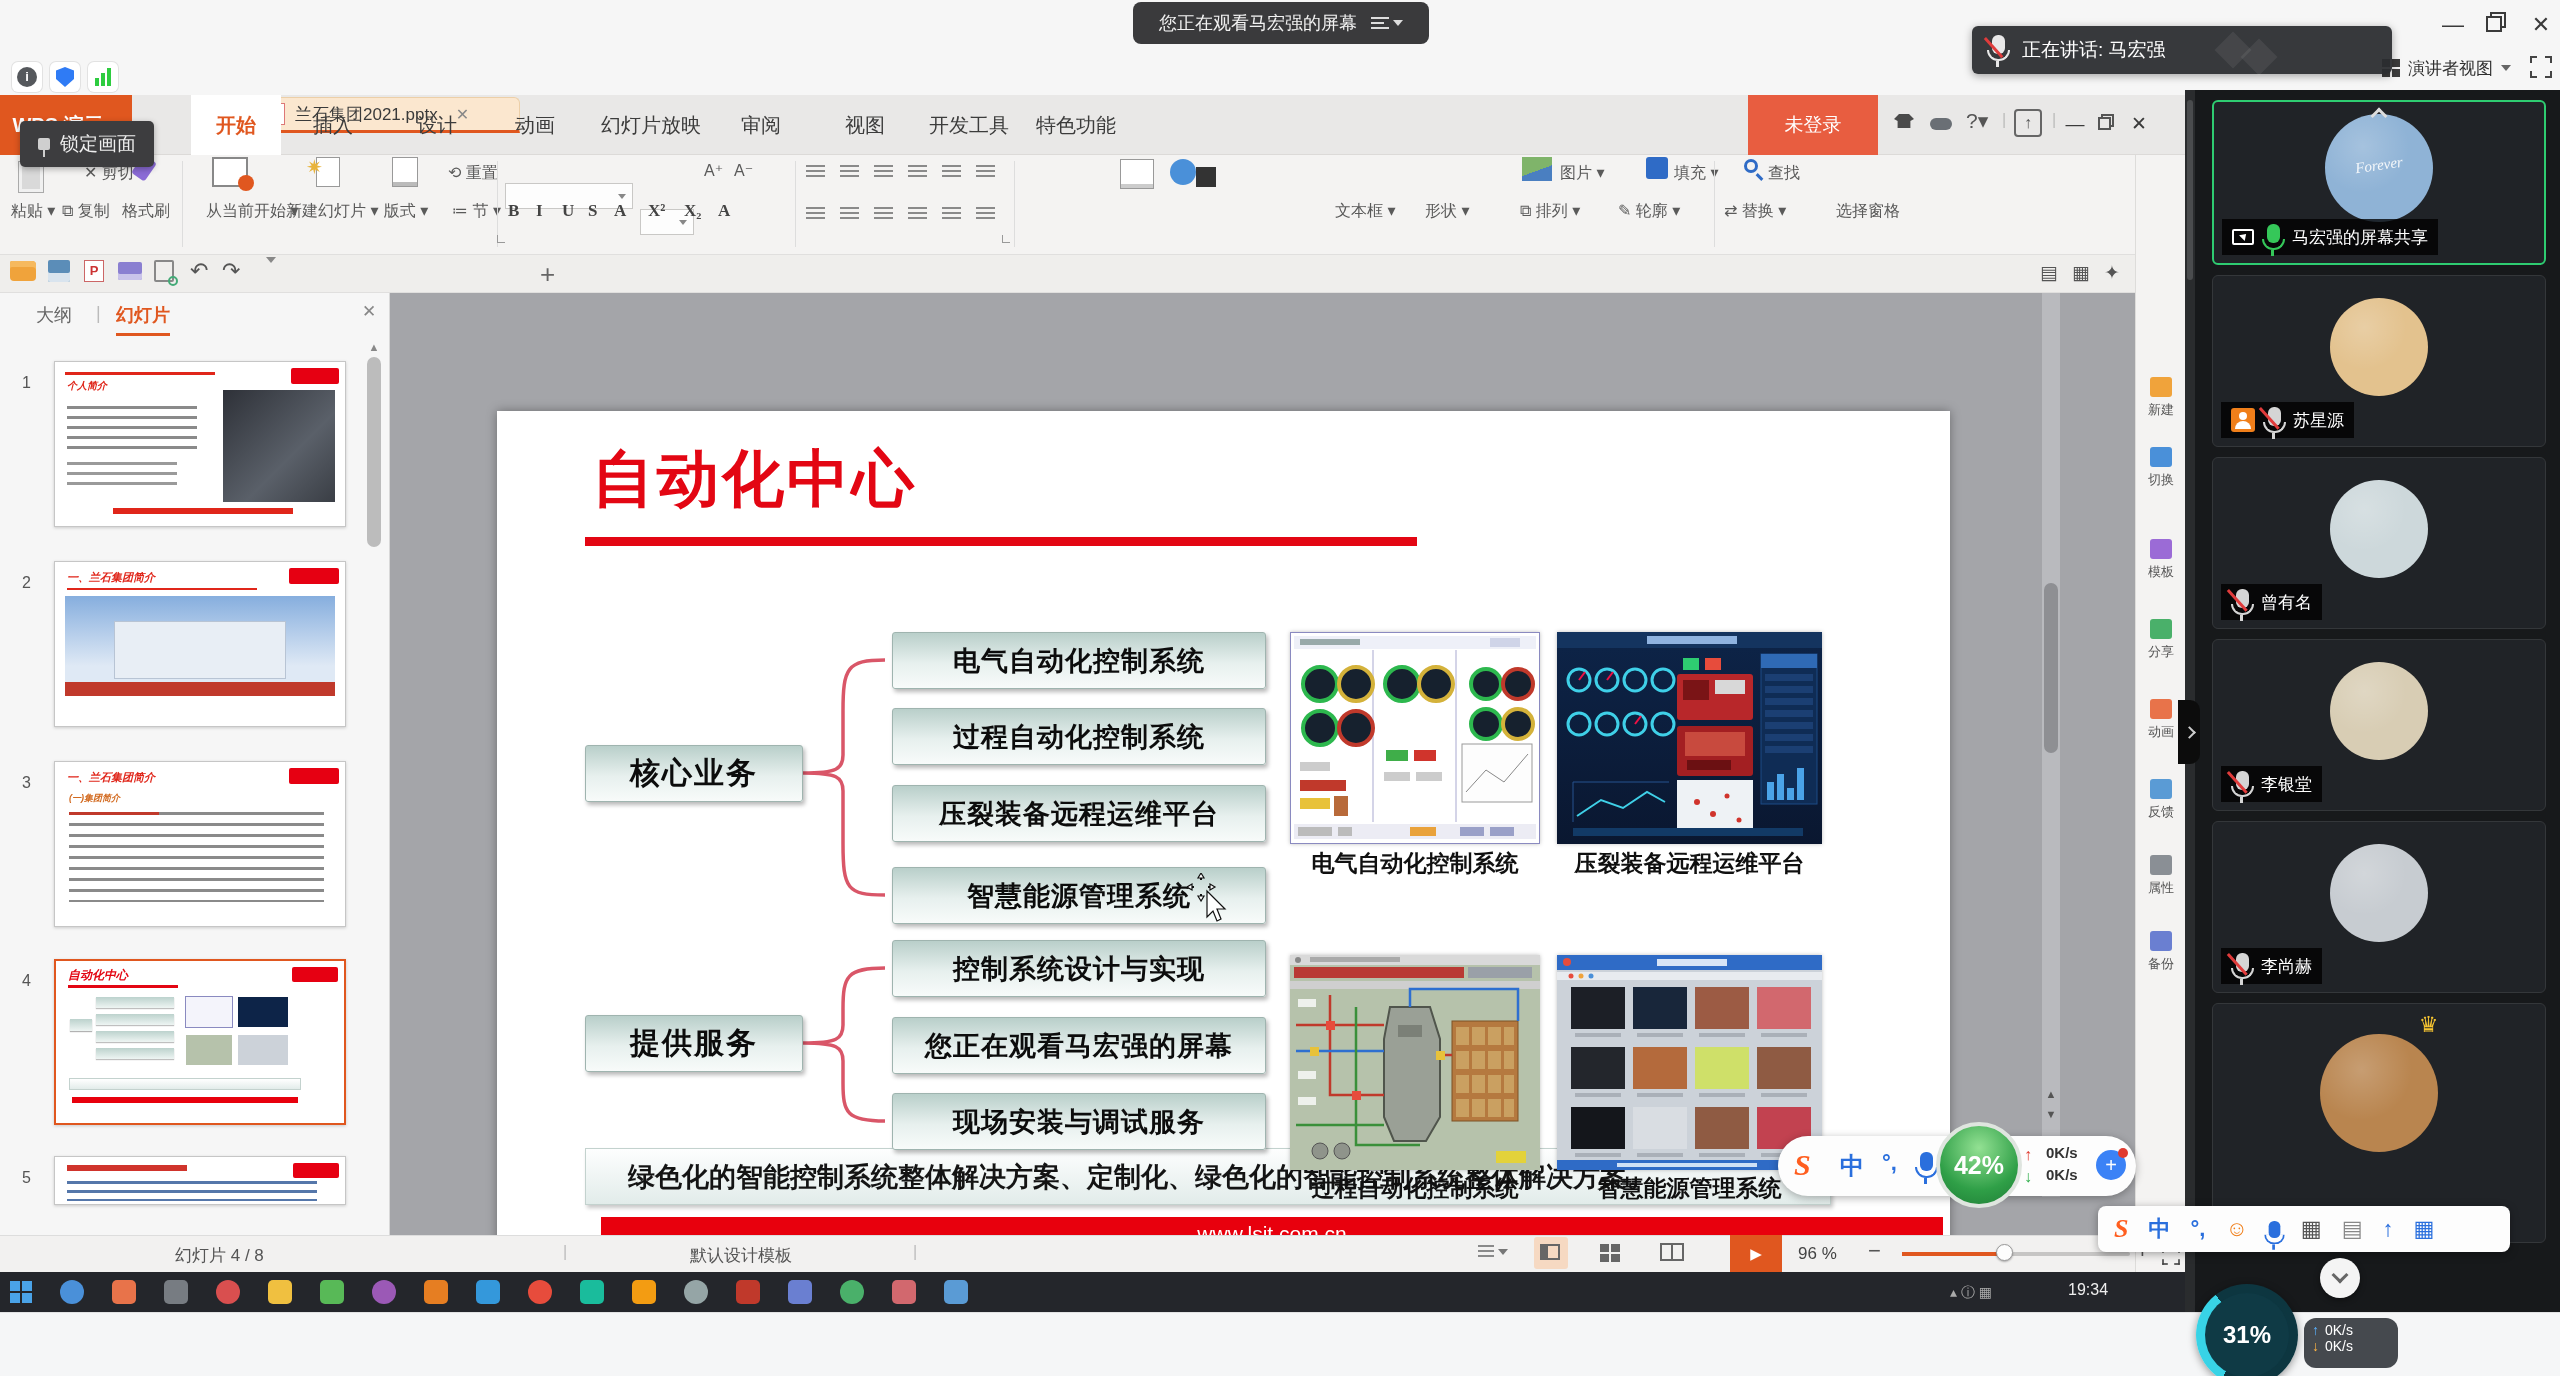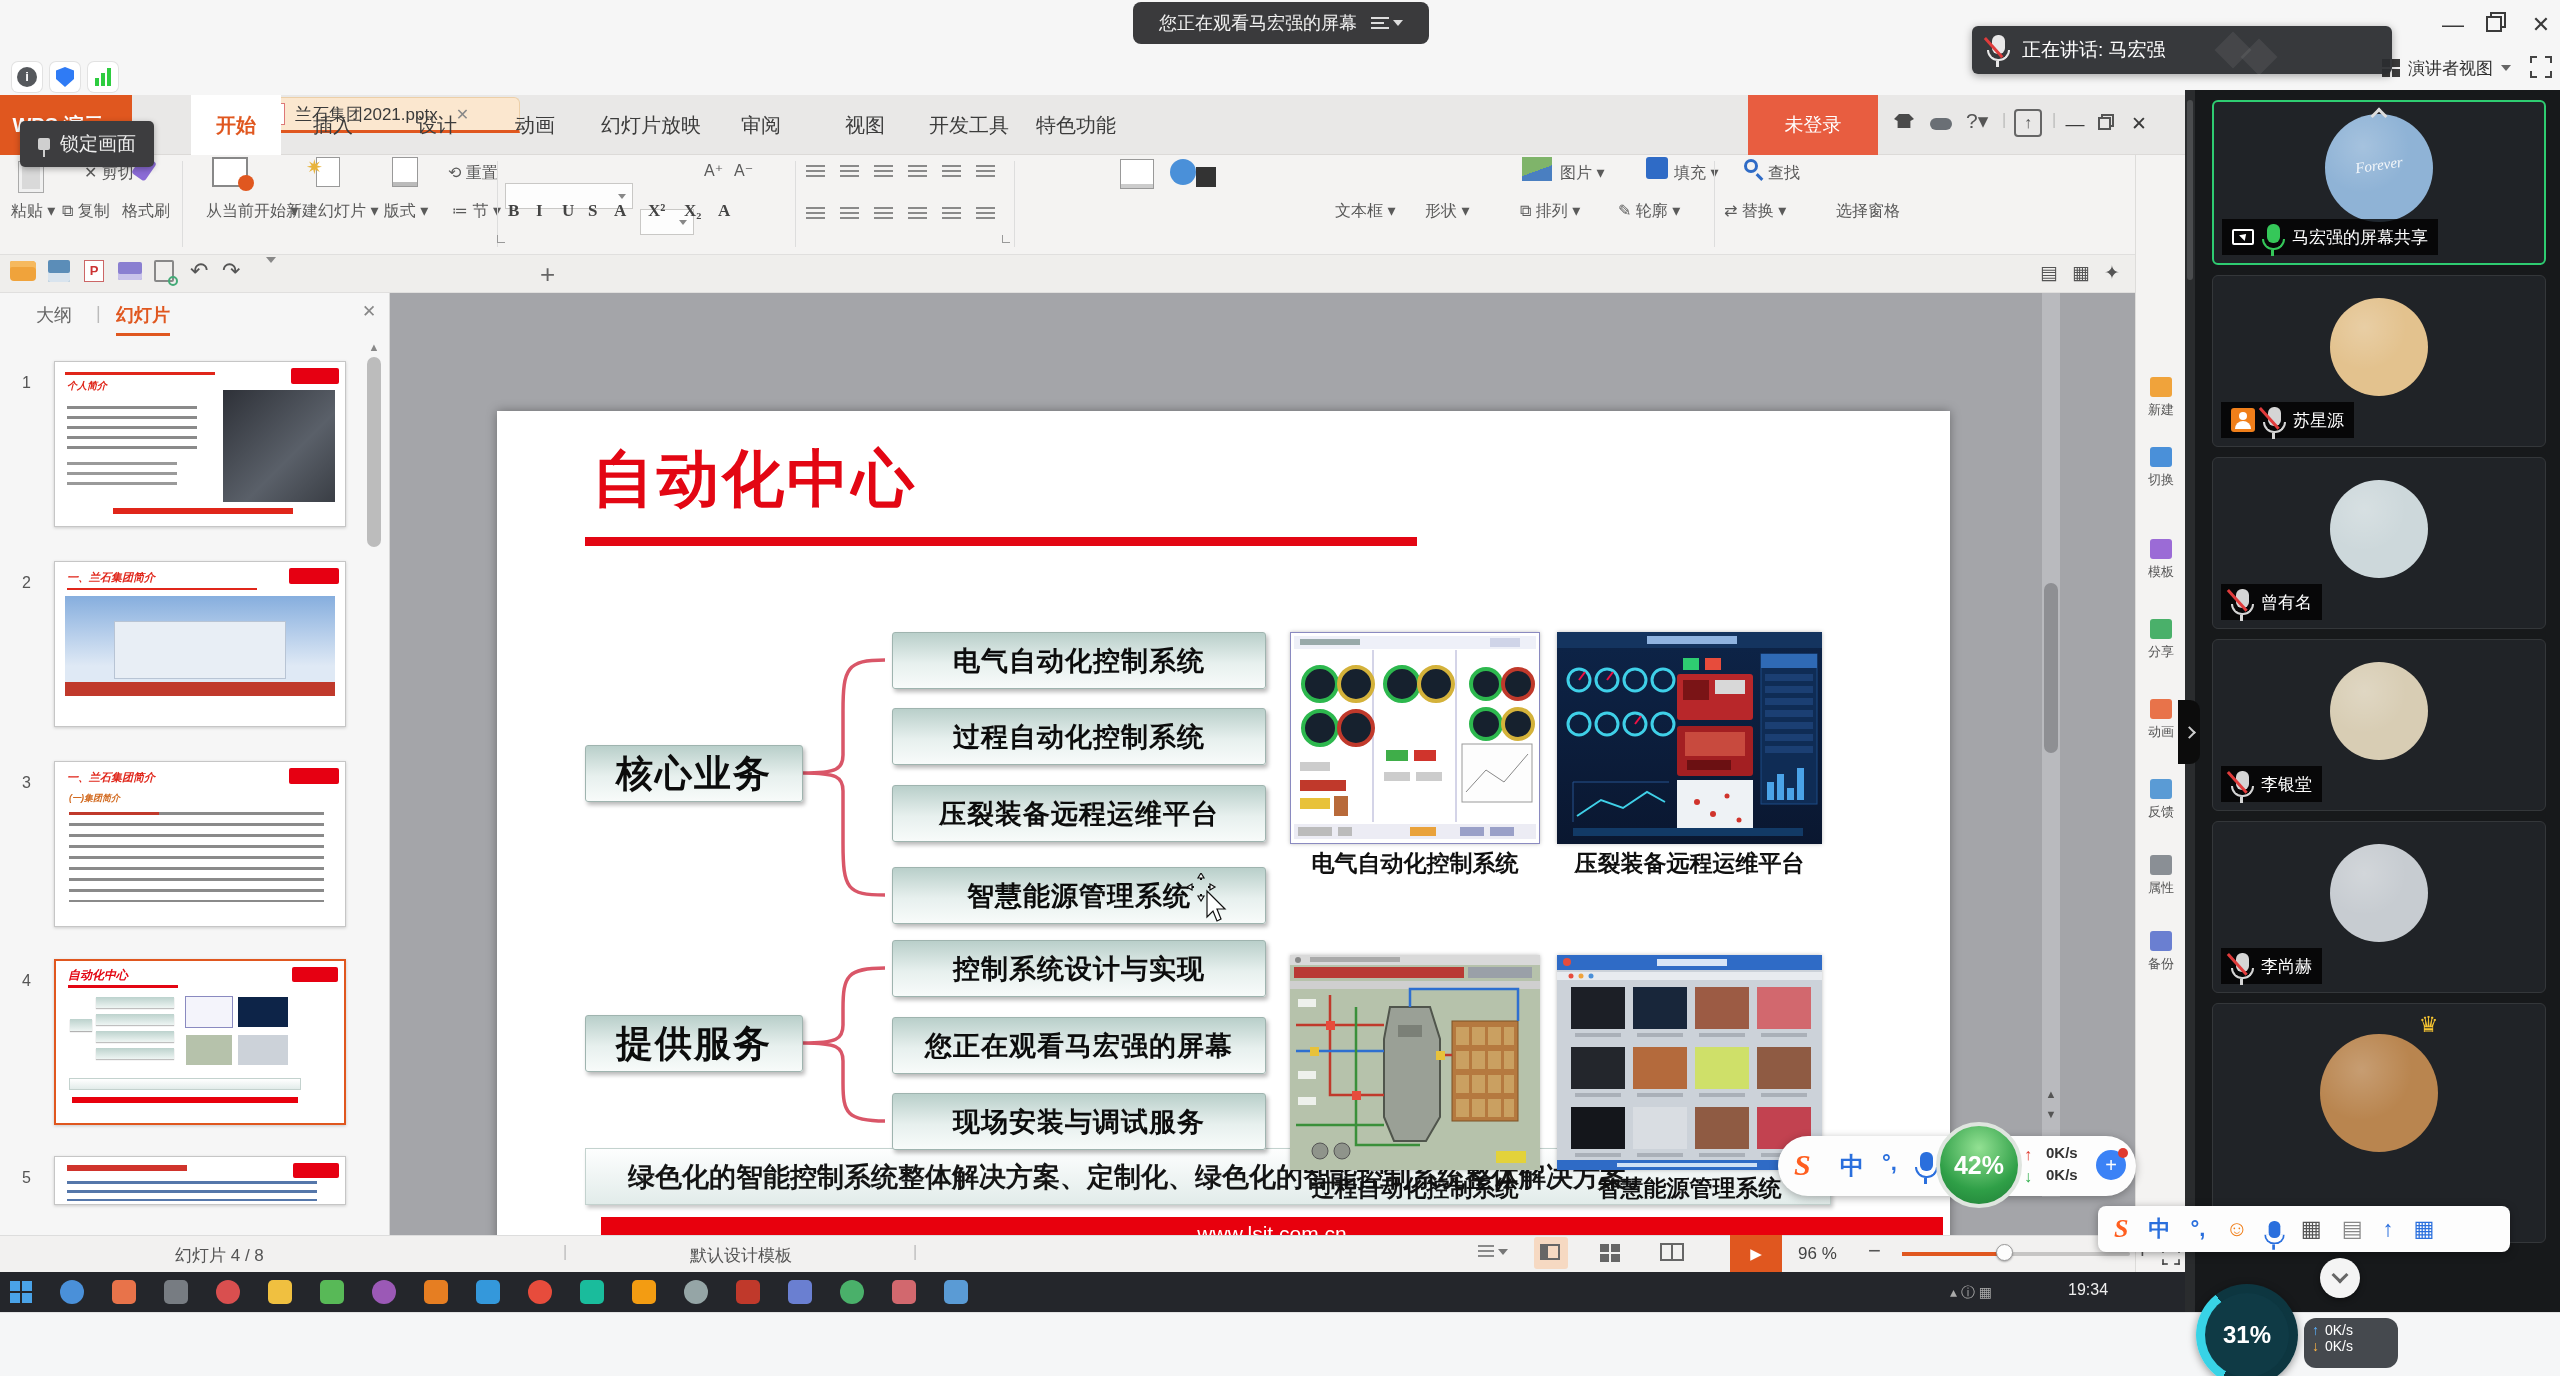--- a/index.html
+++ b/index.html
@@ -56,21 +56,21 @@
 
 #canvas{left:390px;top:198px;width:1745px;height:999px;background:#a4a5a9}
 #slide{left:107px;top:118px;width:1453px;height:876px;background:#fff;box-shadow:0 0 10px rgba(0,0,0,.35)}
 #s-title{left:95px;top:26px;font-size:62px;font-weight:bold;color:#e30613;letter-spacing:3px}
 #s-underline{left:88px;top:126px;width:832px;height:9px;background:#e30613}
 #s-logo{left:1168px;top:36px;width:248px;height:86px;background:#e60012;border-radius:10px;display:flex;align-items:center;padding:0 14px;gap:12px}
 .logo-emb{width:58px;height:58px;position:relative}
 .logo-emb::before{content:"";position:absolute;left:7px;top:4px;border-left:22px solid transparent;border-right:22px solid transparent;border-bottom:48px solid #fff}
 .logo-emb::after{content:"";position:absolute;left:21px;top:26px;border-left:8px solid transparent;border-right:8px solid transparent;border-bottom:20px solid #e60012}
 .gbox{background:linear-gradient(180deg,#b9cfca 0%,#e7f0ee 55%,#f8fbfa 100%);border:1px solid #9fb4af;border-radius:3px;box-shadow:2px 3px 4px rgba(0,0,0,.28);display:flex;align-items:center;justify-content:center;color:#0c0c0c;font-weight:bold}
-.glabel{font-size:37px;letter-spacing:2px}
+.glabel{font-size:30px;letter-spacing:2px}
 .gitem{font-size:27px;letter-spacing:1px}
 #s-band{left:88px;top:737px;width:1246px;height:57px;background:linear-gradient(180deg,#fdfefe,#e2ecea);border:1px solid #c3d2ce;box-shadow:2px 3px 4px rgba(0,0,0,.22);display:flex;align-items:center;padding-left:42px;font-size:27px;font-weight:bold;color:#141414}
 #s-url{left:104px;top:806px;width:1342px;height:33px;background:#e8000d;color:#fff;display:flex;align-items:center;justify-content:center;font-size:21px}
 .scap{position:absolute;font-size:23px;font-weight:bold;color:#101010;text-align:center}
 .shot{position:absolute;box-shadow:0 0 4px rgba(0,0,0,.25)}
 
 #rstrip{left:2135px;top:60px;width:50px;height:1137px;background:#f4f3f2;border-left:1px solid #dddcda}
 .rtool{left:2139px;width:44px;text-align:center;font-size:13px;color:#555}
 .rtool .ric{margin:0 auto 4px;width:22px;height:20px;border-radius:3px}
 

